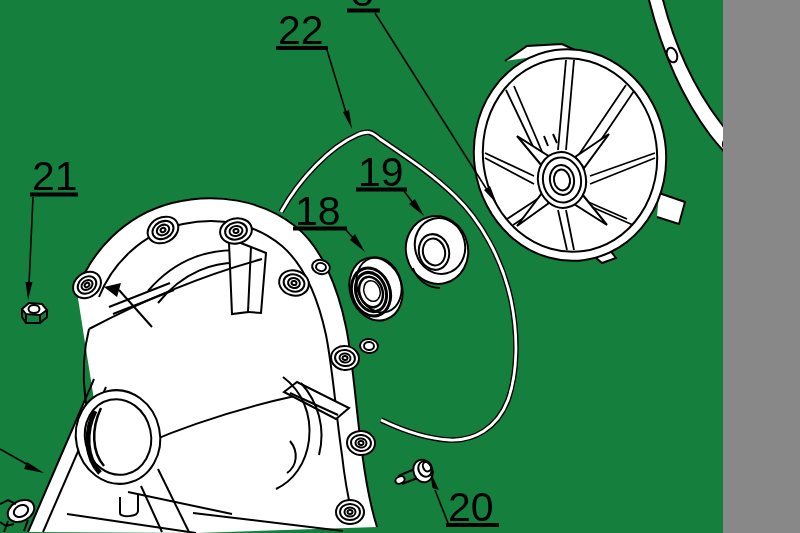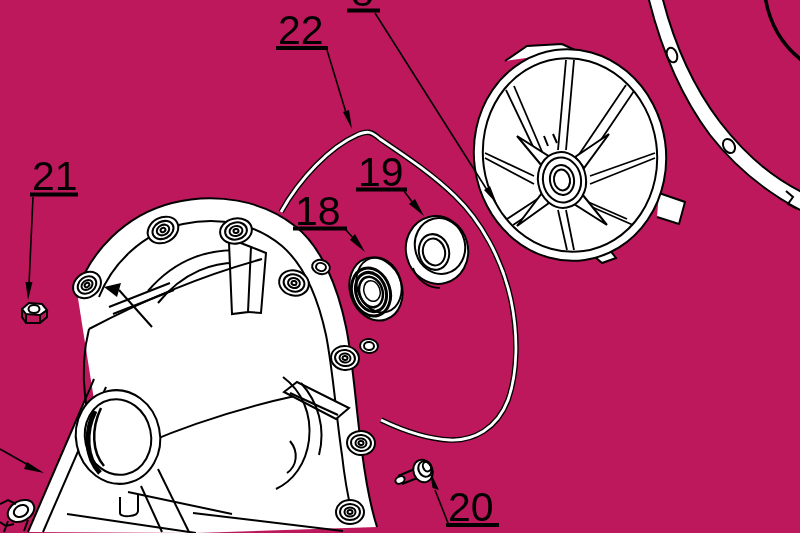--- a/index.html
+++ b/index.html
@@ -1,17 +1,17 @@
 <!DOCTYPE html>
 <html><head>
 <meta charset="utf-8">
 <style>
   html,body{margin:0;padding:0;background:#888;}
   .stage{
-    position:relative;width:800px;height:533px;background:#be185d;
+    position:relative;width:723px;height:533px;background:#15803d;
     overflow:hidden;font-family:"Liberation Sans",sans-serif;
   }
   .stage svg{position:absolute;left:0;top:0;}
   svg text{
     font-family:"Liberation Sans",sans-serif;
     font-size:41px;
     fill:#000;
   }
 </style>
 </head>

